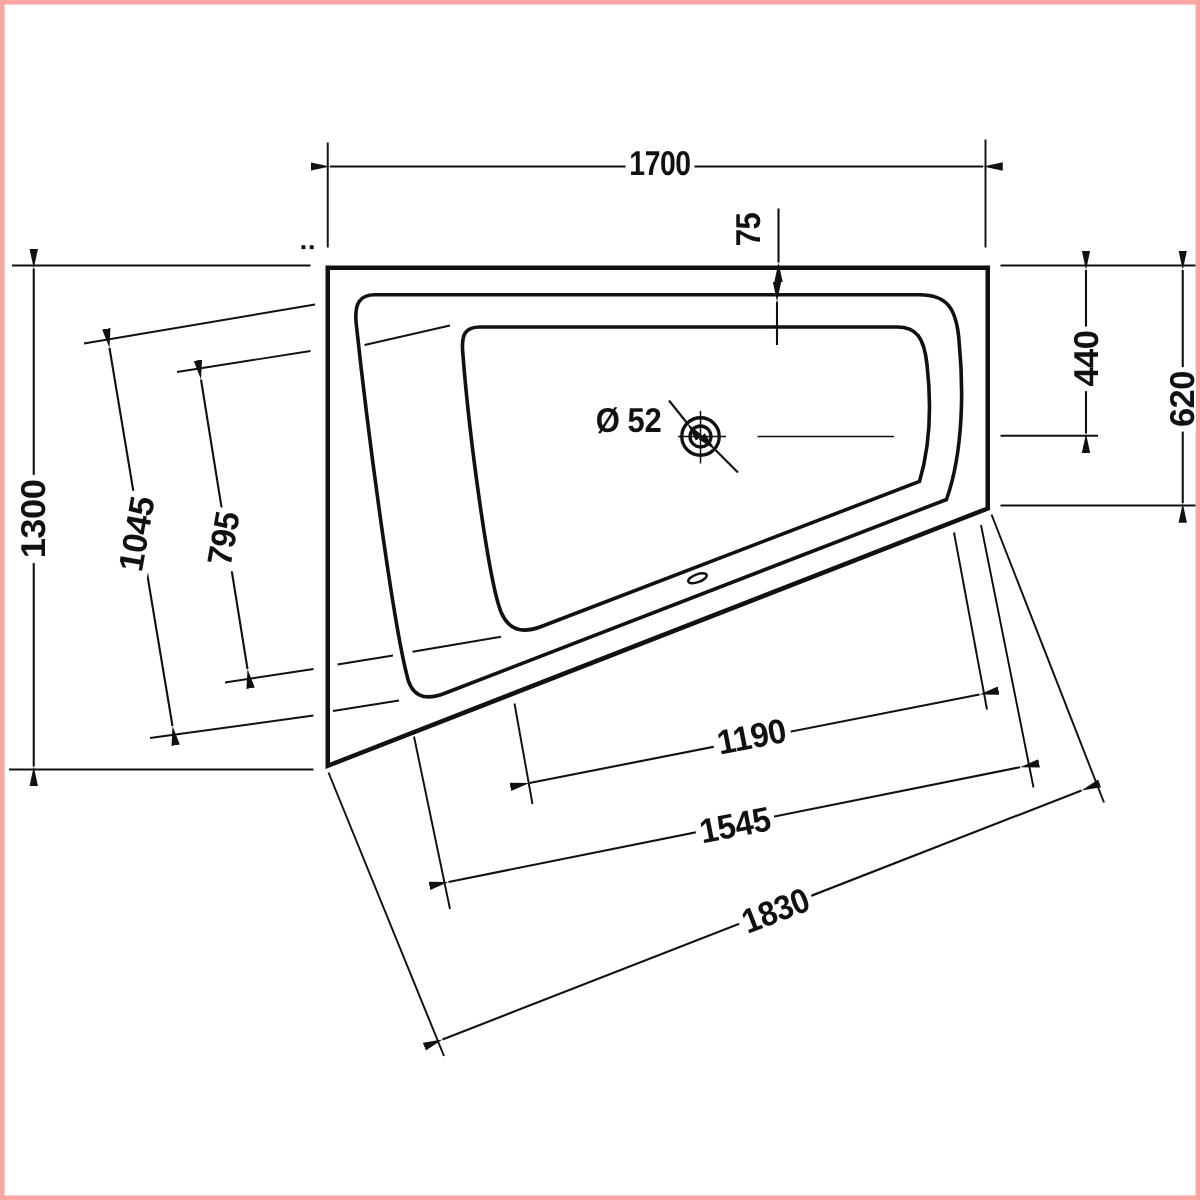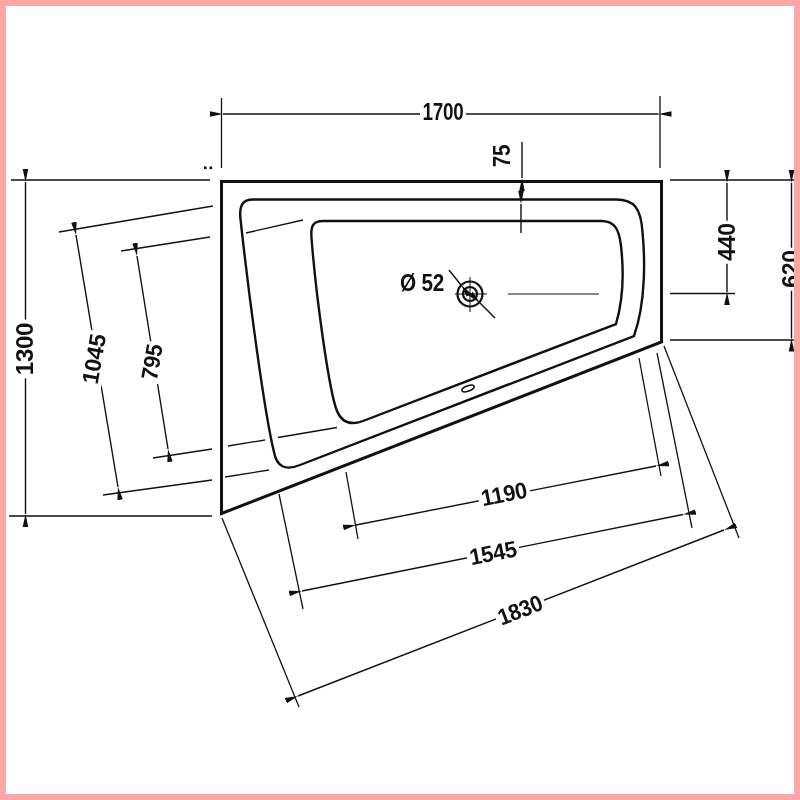--- a/index.html
+++ b/index.html
@@ -1,21 +1,21 @@
 <!DOCTYPE html>
 <html><head>
 <meta charset="utf-8">
 <style>
   html,body{margin:0;padding:0;background:#fff;}
   .canvas{
     position:relative;
     width:800px;height:800px;
     background:#ffffff;
     box-sizing:border-box;
-    border:6px solid #fca5a5;
+    border:3px solid #fca5a5;
     overflow:hidden;
     font-family:"Liberation Sans", sans-serif;
   }
   svg.draw{position:absolute;left:0;top:0;}
   .dim-label{
     position:absolute;
     transform:translate(-50%,-50%) rotate(var(--rot,0deg)) scaleX(var(--sx,1));
     font-weight:bold;
     font-size:23px;
     letter-spacing:-0.3px;

